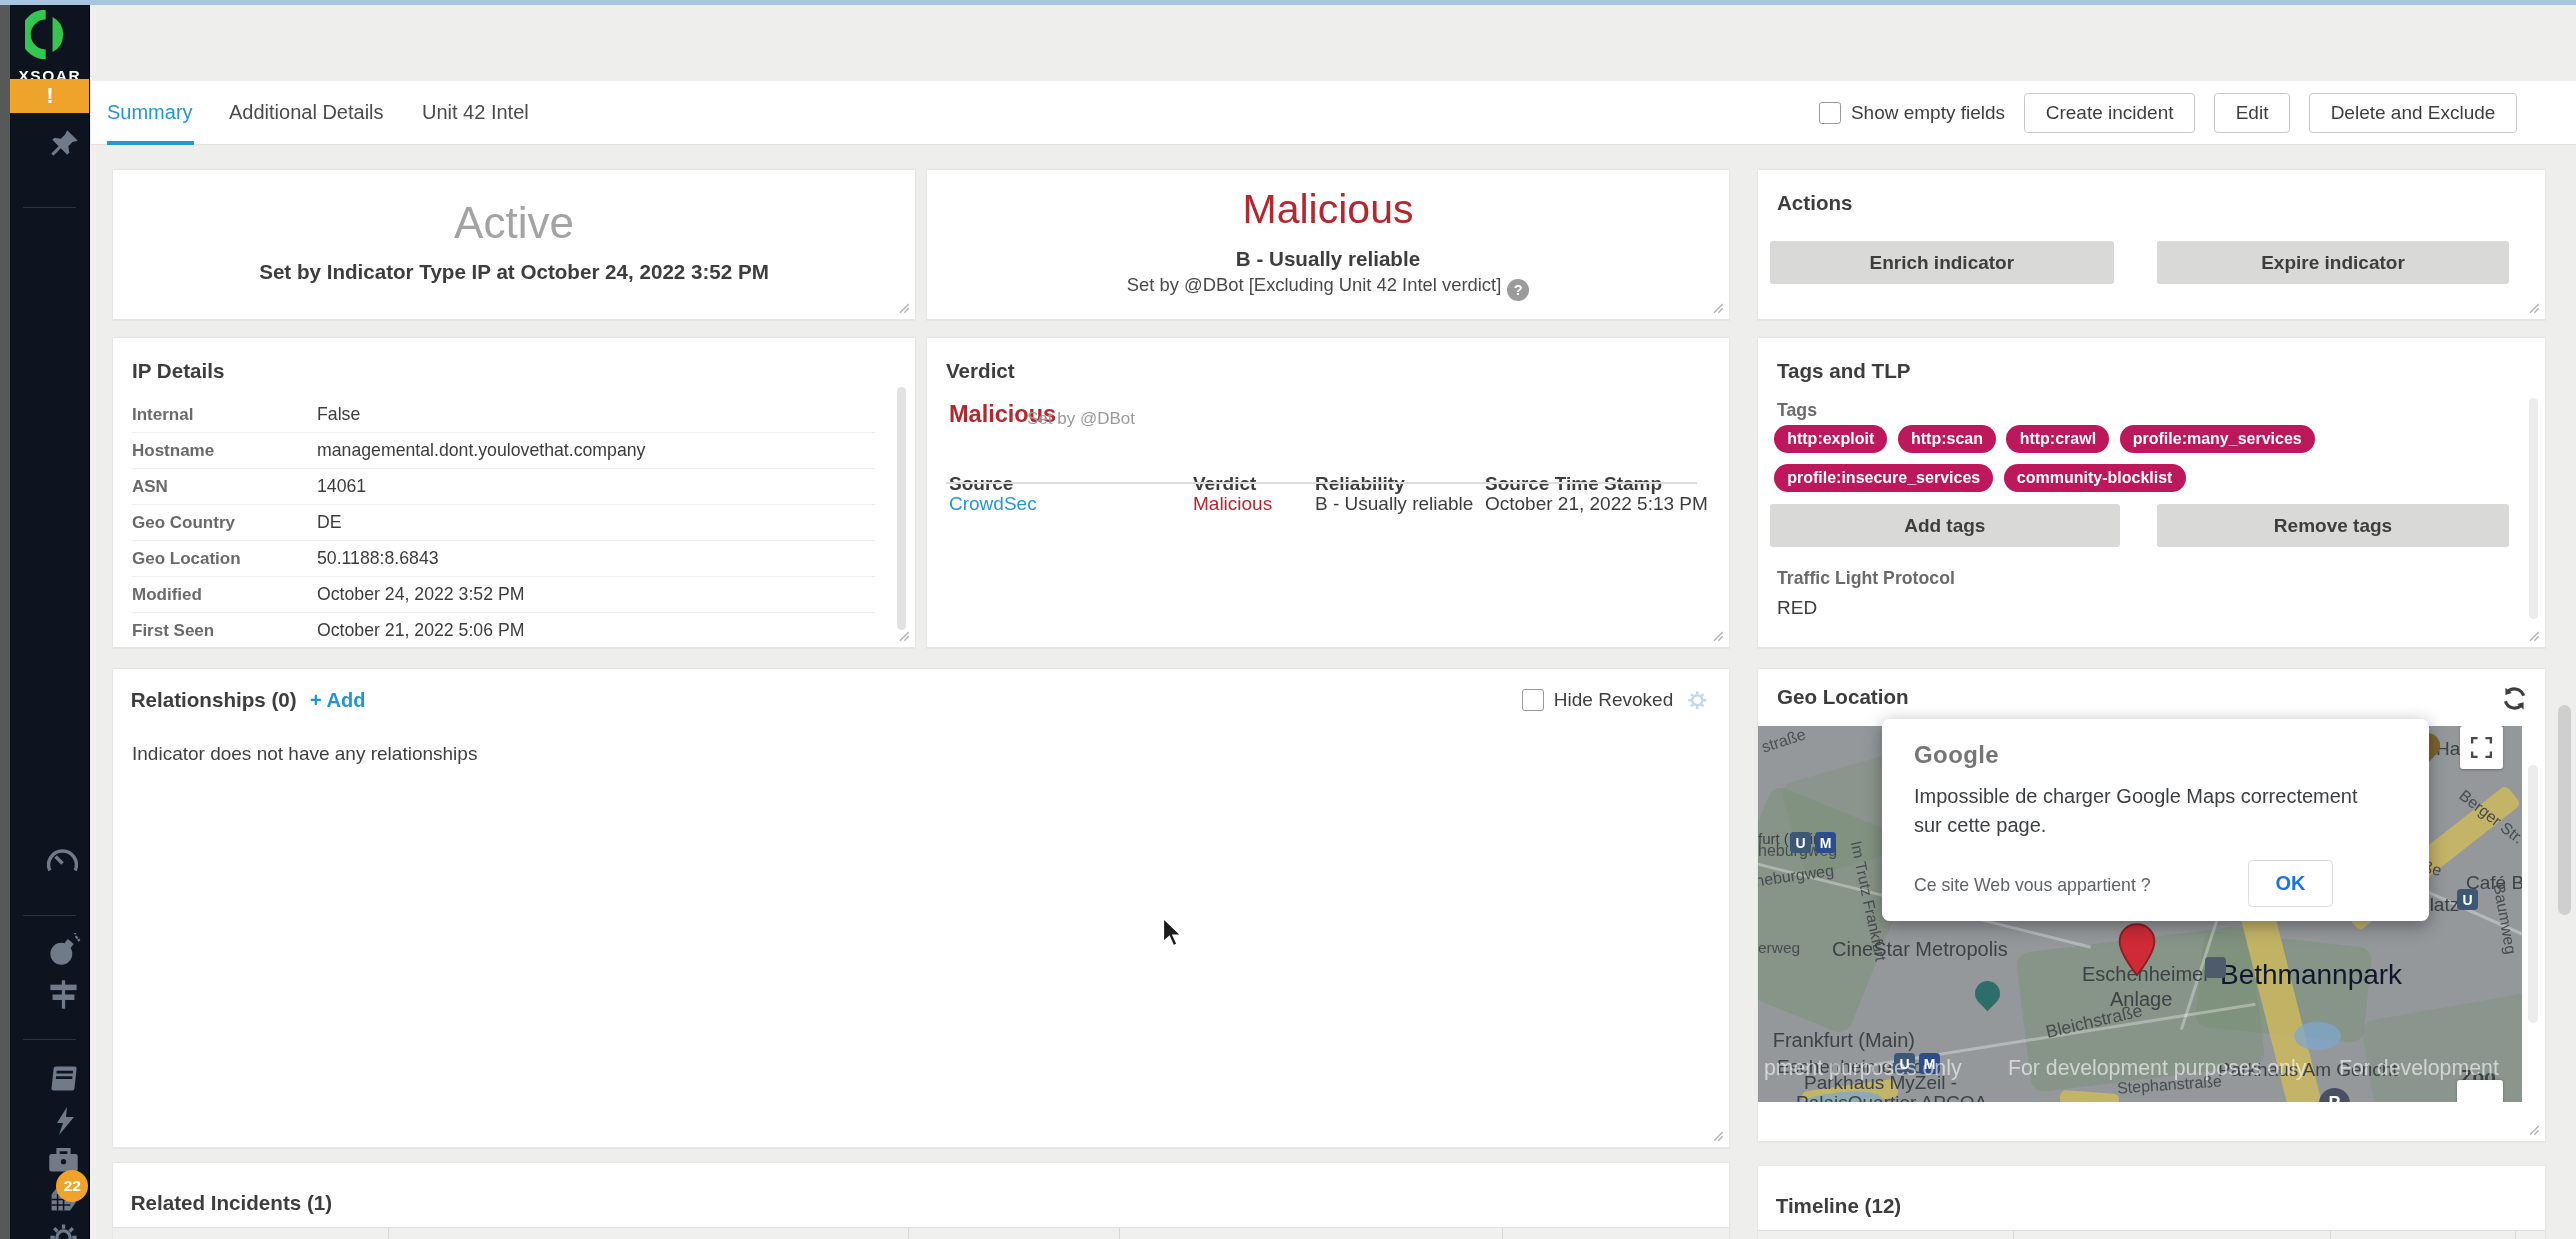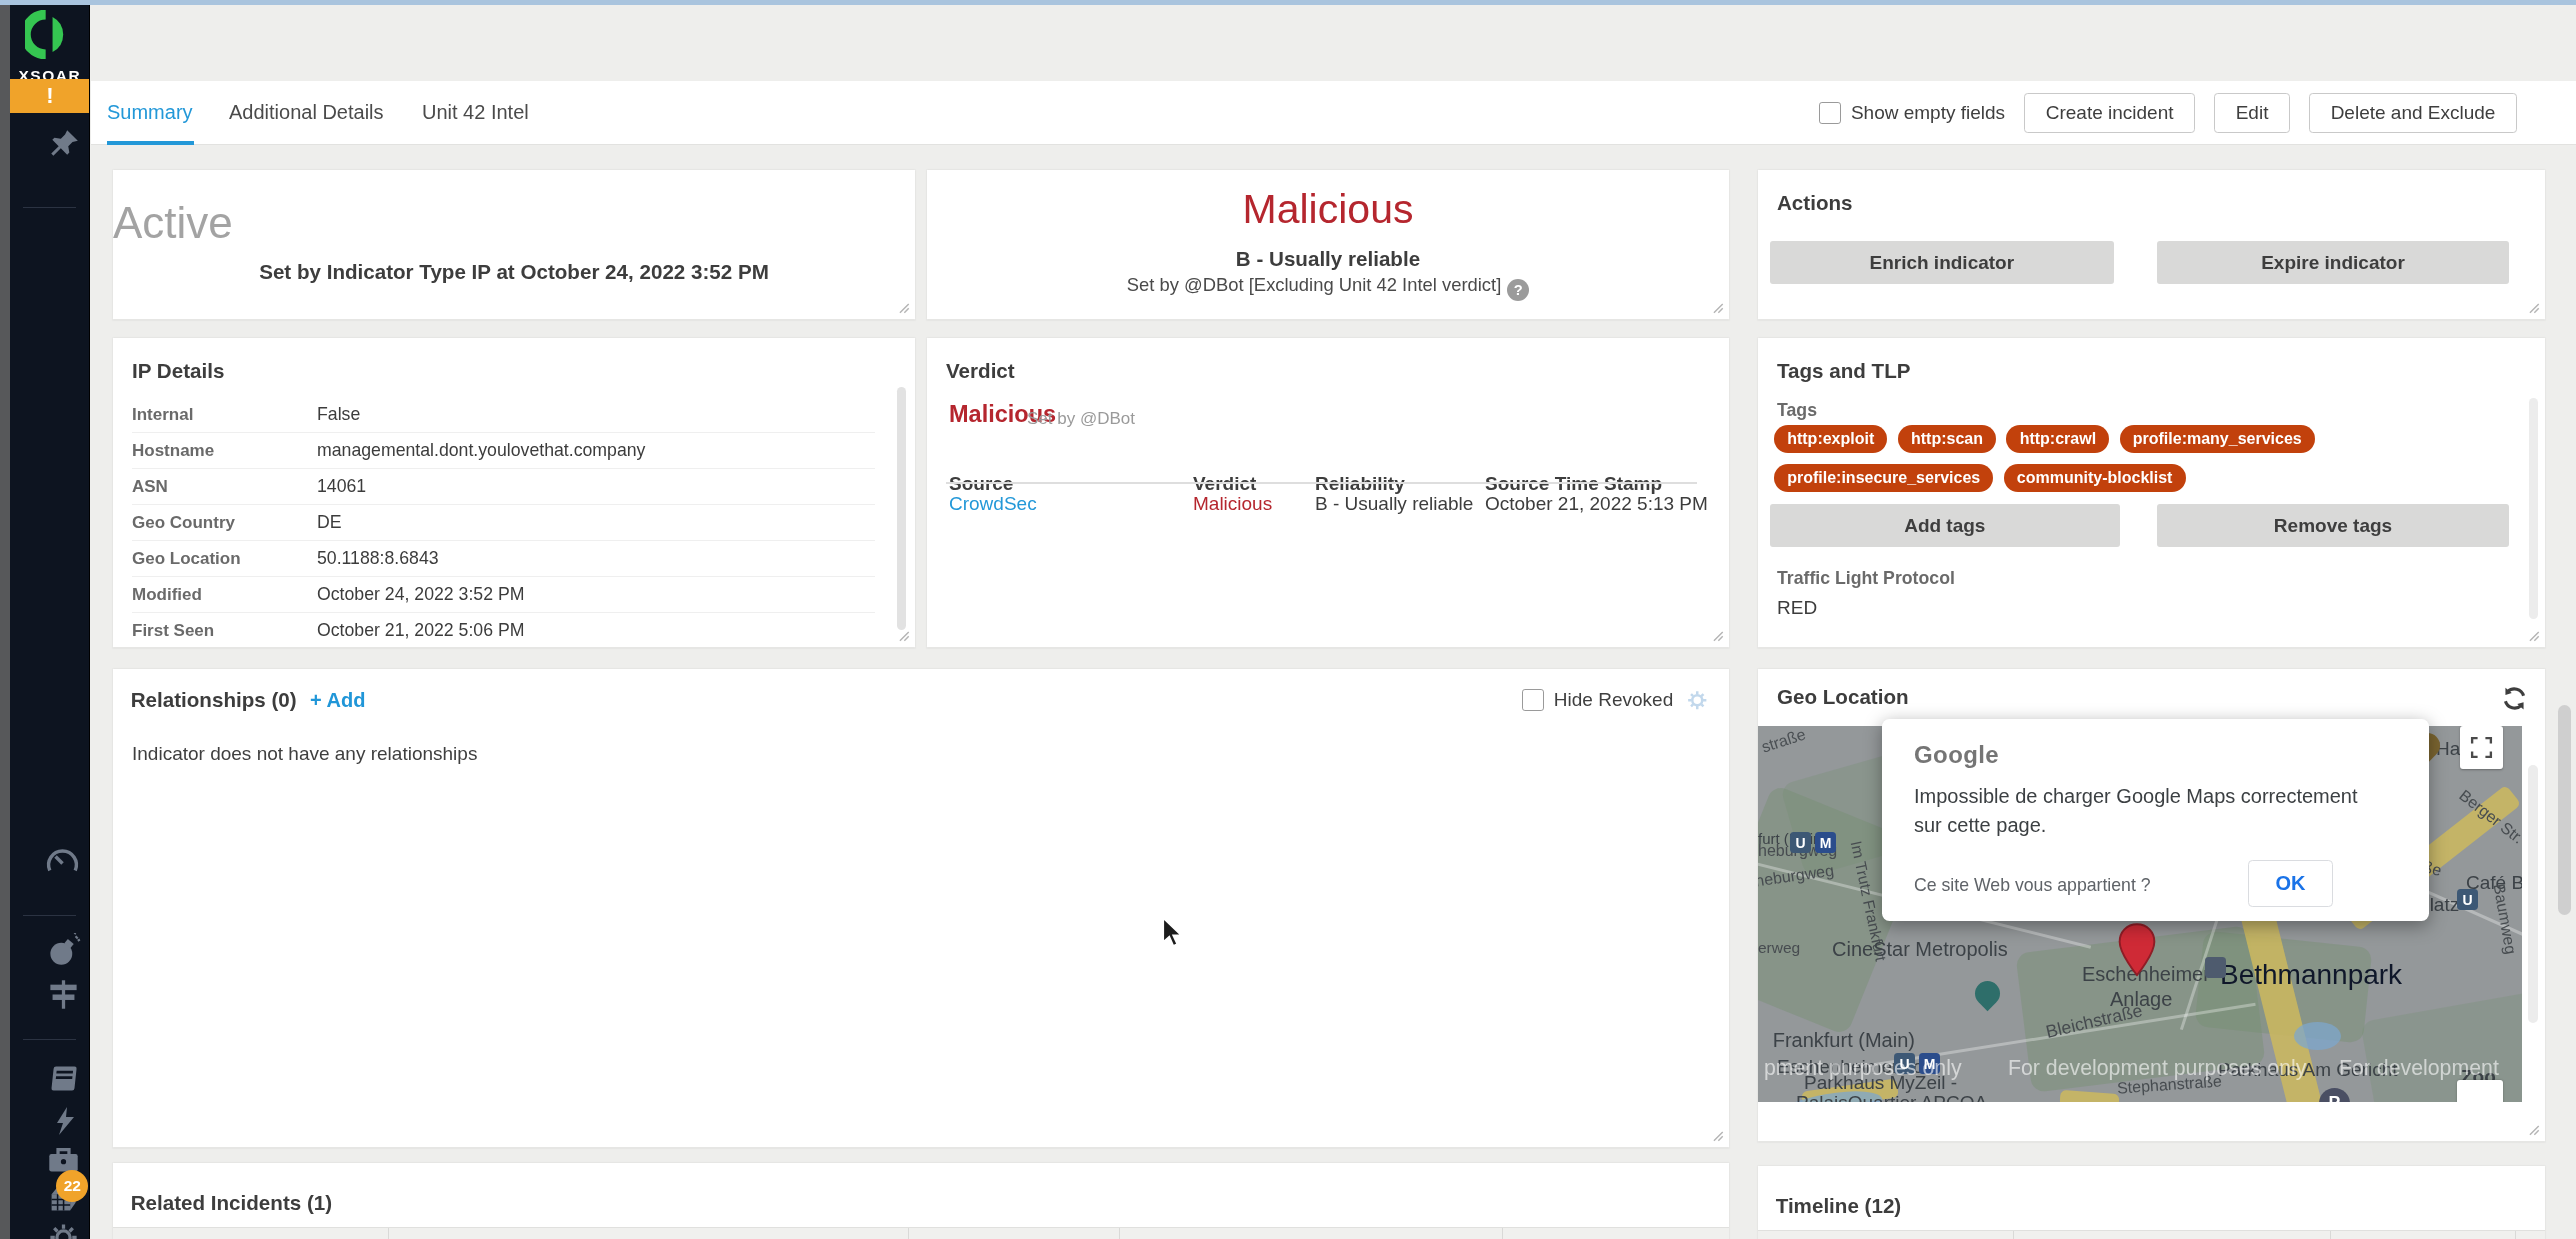--- a/index.html
+++ b/index.html
@@ -38,21 +38,21 @@
   #active-card{left:112px;top:169px;width:802px;height:149px;}
   #malicious-card{left:926px;top:169px;width:802px;height:149px;}
   #actions-card{left:1757px;top:169px;width:787px;height:149px;}
   #ip-card{left:112px;top:337px;width:802px;height:309px;}
   #verdict-card{left:926px;top:337px;width:802px;height:309px;}
   #tags-card{left:1757px;top:337px;width:787px;height:309px;}
   #rel-card{left:112px;top:668px;width:1616px;height:478px;}
   #geo-card{left:1757px;top:668px;width:787px;height:472px;}
   #ri-card{left:112px;top:1162px;width:1616px;height:132px;}
   #tl-card{left:1757px;top:1165px;width:787px;height:132px;}
-  .big-status{position:absolute;left:0;top:28px;width:100%;text-align:left;font-size:44px;color:#a3a3a3;}
+  .big-status{position:absolute;left:0;top:28px;width:100%;text-align:center;font-size:44px;color:#a3a3a3;}
   .status-note{position:absolute;left:0;top:90px;width:100%;text-align:center;font-size:20.6px;font-weight:700;color:#3d3d3d;}
   .big-mal{position:absolute;left:0;top:16px;width:100%;text-align:center;font-size:41px;color:#b5262e;}
   .mal-rel{position:absolute;left:0;top:77px;width:100%;text-align:center;font-size:20.6px;font-weight:700;color:#3d3d3d;}
   .mal-note{position:absolute;left:0;top:104px;width:100%;text-align:center;font-size:18.4px;color:#4a4a4a;}
   .qmark{display:inline-flex;width:22px;height:22px;border-radius:50%;background:#9b9b9b;color:#fff;font-size:14.7px;font-weight:700;align-items:center;justify-content:center;vertical-align:-4.4px;margin-left:5.9px;}
   .gbtn{position:absolute;height:43px;background:#d9d9d8;border:none;border-radius:2.9px;font-size:19px;font-weight:600;color:#3e3e3e;font-family:inherit;}
   
   .ip-rows{position:absolute;left:19px;top:59px;width:743px;}
   .ip-row{display:flex;align-items:center;height:35px;border-bottom:0.7px solid #efefef;}
   .ip-row:last-child{border-bottom:none;}
@@ -65,21 +65,21 @@
   .v-head{position:absolute;left:0;top:115px;width:100%;height:29px;font-size:19px;font-weight:700;color:#3d3d3d;margin-top:20px;}
   .v-hr{position:absolute;left:19px;top:144px;width:751px;height:1.5px;background:#dedede;}
   .v-row{position:absolute;left:0;top:155px;width:100%;height:29px;font-size:19px;}
   .vc1{position:absolute;left:22px;}.vc2{position:absolute;left:266px;}
   .vc3{position:absolute;left:388px;}.vc4{position:absolute;left:558px;}
   .link-blue{color:#2398d8;}
   .txt-red{color:#b5262e;}
   
   .tags-label{position:absolute;left:19px;top:62px;font-size:17.7px;font-weight:700;color:#6a6a6a;}
   .tag-list{position:absolute;left:16px;top:87px;width:706px;display:flex;flex-wrap:wrap;gap:10.3px;list-style:none;margin:0;padding:0;}
-  .tag-pill{background:#c2410c;color:#fff;font-size:16px;font-weight:700;padding:5.2px 13.2px;border-radius:14.7px;white-space:nowrap;}
+  .tag-pill{background:#be185d;color:#fff;font-size:16px;font-weight:700;padding:5.2px 13.2px;border-radius:14.7px;white-space:nowrap;}
   .tlp-label{position:absolute;left:19px;top:230px;font-size:17.7px;font-weight:700;color:#6a6a6a;}
   .tlp-value{position:absolute;left:19px;top:259px;font-size:19px;color:#3c3c3c;}
   
   .rel-title{position:absolute;left:17.7px;top:19px;font-size:20.6px;font-weight:700;}
   .rel-add{position:absolute;left:197px;top:20px;font-size:20px;font-weight:600;color:#2096d8;}
   .rel-right{position:absolute;right:19px;top:17.7px;display:flex;align-items:center;gap:10.3px;font-size:19px;color:#3f3f3f;}
   .rel-empty{position:absolute;left:19px;top:74px;font-size:19px;color:#3f3f3f;}
   
   .geo-refresh{position:absolute;right:16px;top:14.7px;}
   .map{position:absolute;left:0;top:57px;width:764px;height:376px;background:#94989a;overflow:hidden;}

